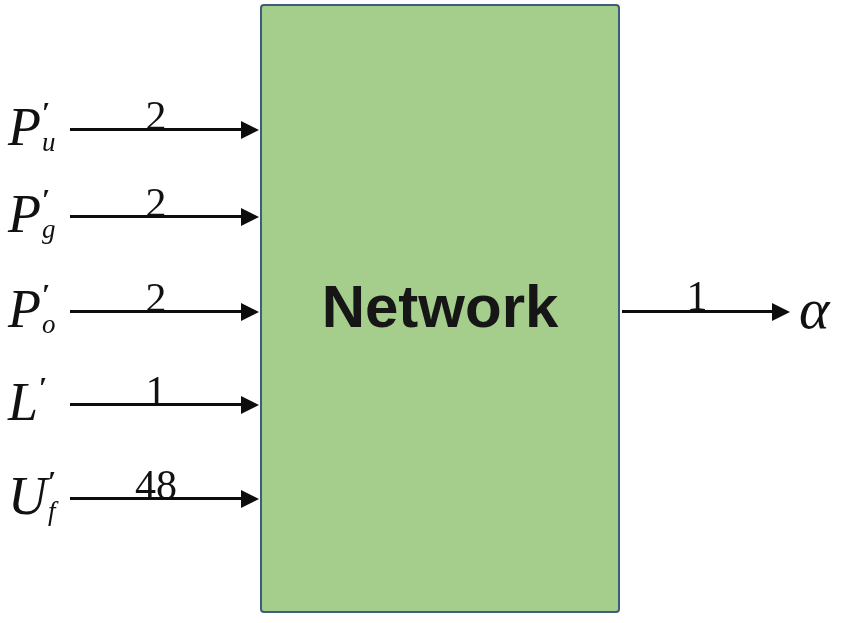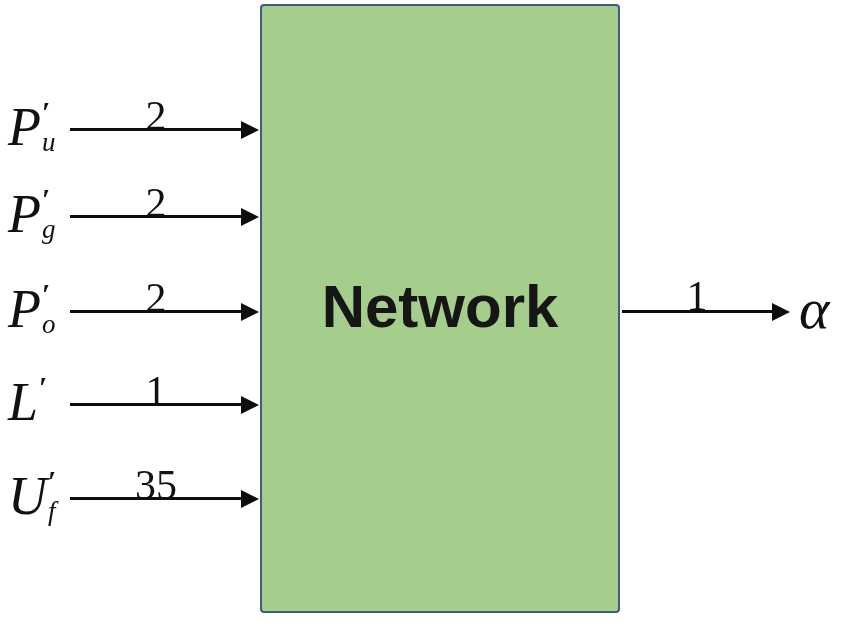--- a/index.html
+++ b/index.html
@@ -154,21 +154,21 @@
         <div class="arrow-head"></div>
       </div>
       <div class="row" style="top: 499px;">
         <div class="mathlabel">
           <span class="base">U</span>
           <span class="scripts">
             <span class="prime">′</span>
             <span class="subscript">f</span>
           </span>
         </div>
-        <div class="num">35</div>
+        <div class="num">48</div>
         <div class="arrow-line"></div>
         <div class="arrow-head"></div>
       </div>
     </div>
 
   <div class="row" style="top:312px">
     <div class="num output-num">1</div>
     <div class="arrow-line output-line"></div>
     <div class="arrow-head output-head"></div>
     <div class="output-symbol">α</div>

